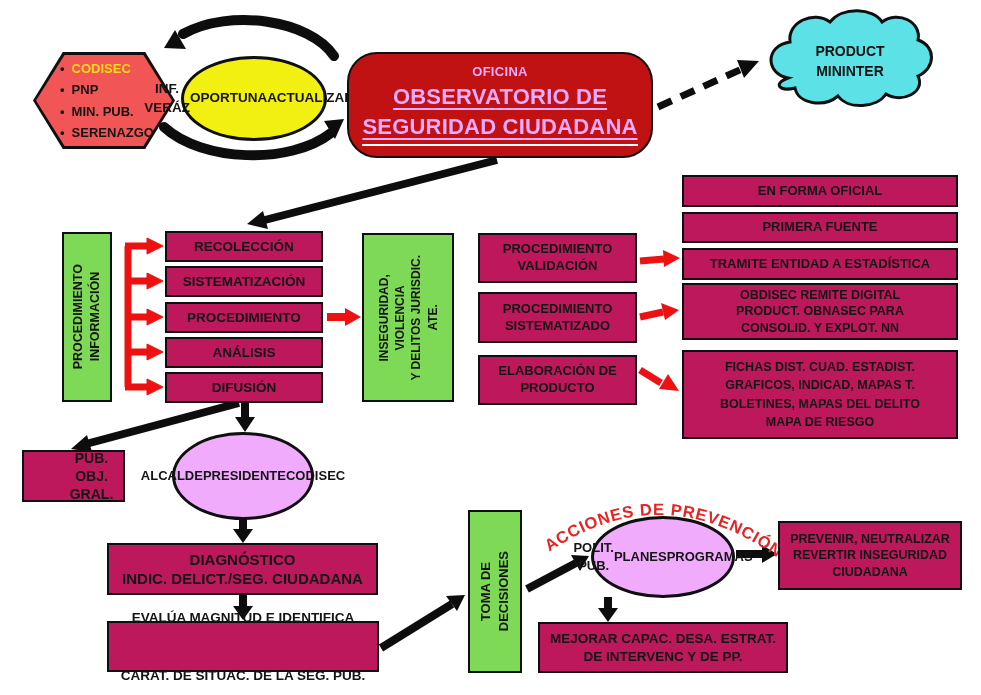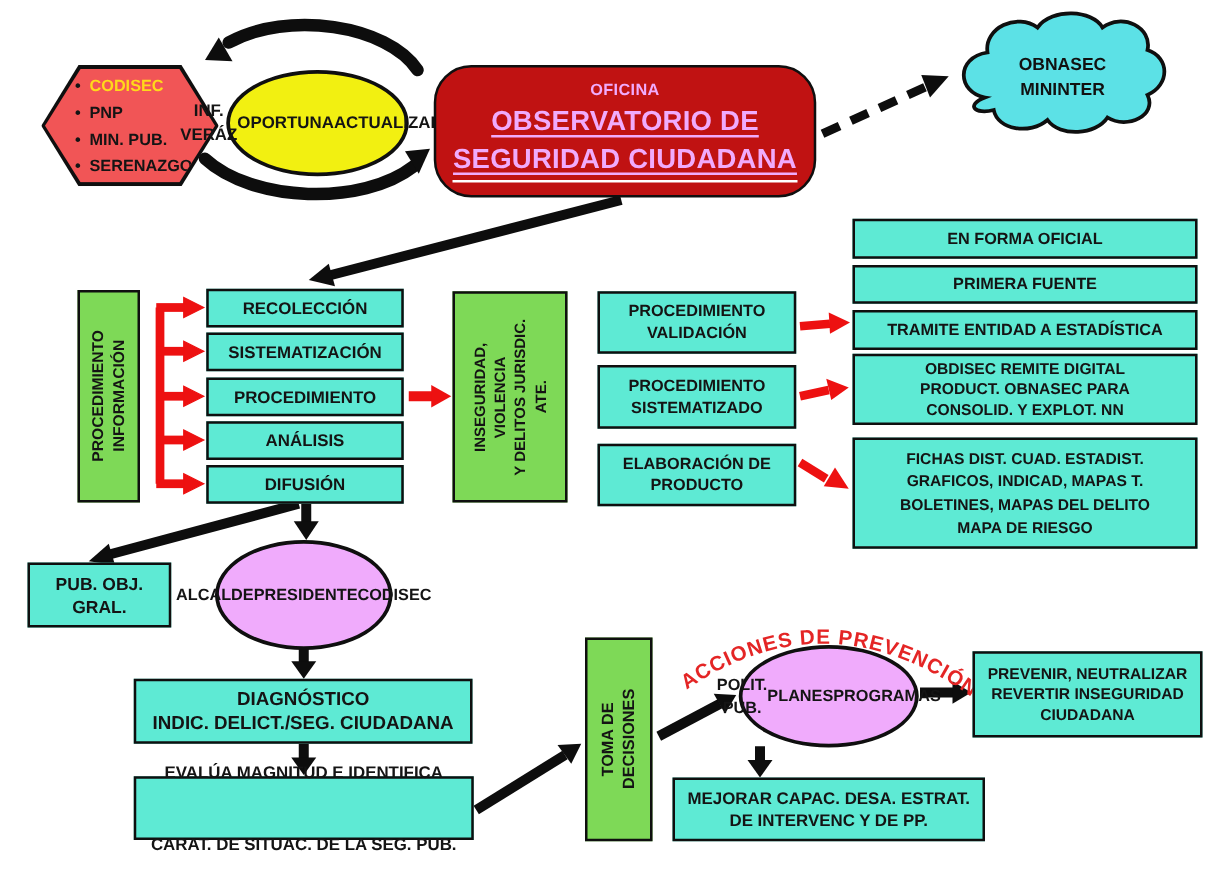--- a/index.html
+++ b/index.html
@@ -2,21 +2,21 @@
 <html><head>
 <meta charset="utf-8">
 <style>
   html,body{margin:0;padding:0;background:#ffffff;}
   #stage{
     position:relative;width:981px;height:695px;background:#ffffff;overflow:hidden;
     font-family:"Liberation Sans","DejaVu Sans",sans-serif;color:#111;
   }
   .node{position:absolute;box-sizing:border-box;}
   .ybox{
-    background:#5eead4;border:2px solid #0f0f0f;display:flex;flex-direction:column;
+    background:#be185d;border:2px solid #0f0f0f;display:flex;flex-direction:column;
     align-items:center;justify-content:center;text-align:center;
     font-weight:bold;color:#141414;line-height:1.3;z-index:2;
   }
   .vbox{
     background:#7ED957;border:2px solid #0f0f0f;display:flex;align-items:center;justify-content:center;
     text-align:center;font-weight:bold;color:#141414;z-index:2;
   }
   .vtext{writing-mode:vertical-rl;transform:rotate(180deg);line-height:1.35;}
   .vtext span{display:block;}
   .ellipse{
@@ -180,21 +180,21 @@
 
   <div class="node office">
     <span class="office-dept">OFICINA</span>
     <div class="office-title">
       <span class="line">OBSERVATORIO DE</span>
       <span class="line">SEGURIDAD CIUDADANA</span>
     </div>
   </div>
 
   <div class="node cloud-label">
-    <span class="line">OBNASEC</span>
+    <span class="line">PRODUCT</span>
     <span class="line">MININTER</span>
   </div>
 
   <div class="node vbox" style="left:62px;top:232px;width:50px;height:170px;font-size:12.5px;">
     <div class="vtext">
       <span>PROCEDIMIENTO</span>
       <span>INFORMACIÓN</span>
     </div>
   </div>
 
@@ -250,21 +250,21 @@
     <span class="line">PRODUCT. OBNASEC PARA</span>
     <span class="line">CONSOLID. Y EXPLOT. NN</span>
   </div>
   <div class="node ybox" style="left:682px;top:350px;width:276px;height:89px;font-size:12.5px;line-height:1.45;">
     <span class="line">FICHAS DIST. CUAD. ESTADIST.</span>
     <span class="line">GRAFICOS, INDICAD, MAPAS T.</span>
     <span class="line">BOLETINES, MAPAS DEL DELITO</span>
     <span class="line">MAPA DE RIESGO</span>
   </div>
 
-  <div class="node ybox" style="left:22px;top:450px;width:115px;height:52px;font-size:14px;">
+  <div class="node ybox" style="left:22px;top:450px;width:103px;height:52px;font-size:14px;padding-left:36px;">
     <span class="line">PUB. OBJ.</span>
     <span class="line">GRAL.</span>
   </div>
 
   <div class="node ellipse green" style="left:172px;top:432px;width:142px;height:88px;font-size:13px;">
     <span class="line">ALCALDE</span>
     <span class="line">PRESIDENTE</span>
     <span class="line">CODISEC</span>
   </div>
 

